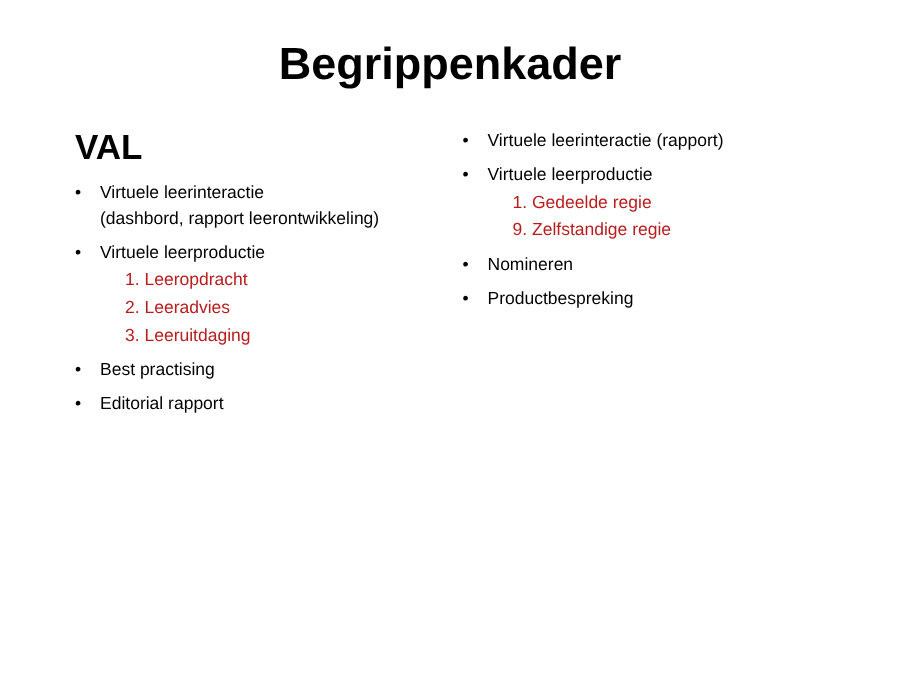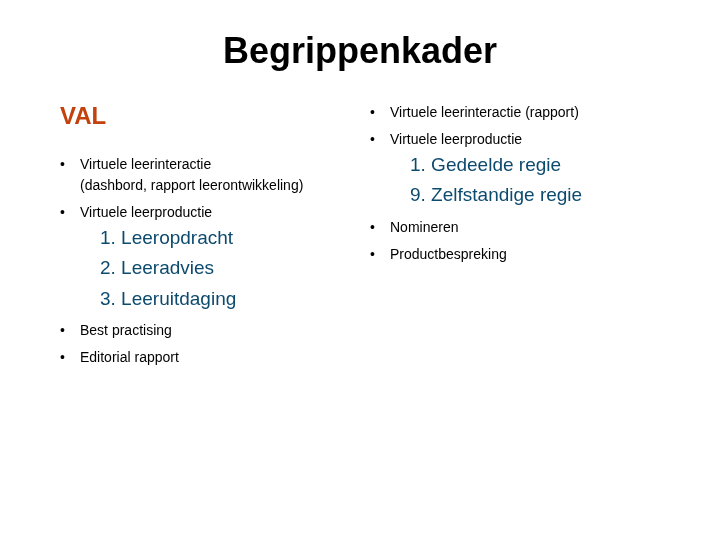--- a/index.html
+++ b/index.html
@@ -33,24 +33,24 @@
       flex-direction: row;
       width: 100%;
       gap: 20px;
     }
 
     .column {
       flex: 1;
     }
 
     .column-title {
-      font-size: 24px;
+      font-size: 28px;
       font-weight: bold;
-      color: #c2410c;
-      margin-bottom: 24px;
+      color: #000000;
+      margin-bottom: 9px;
     }
 
     ul {
       list-style: none;
       padding: 0;
     }
 
     ul li {
       display: flex;
       align-items: flex-start;
@@ -60,22 +60,22 @@
       line-height: 1.5;
     }
 
     ul li .bullet {
       min-width: 16px;
       margin-right: 4px;
     }
 
     .sub-item {
       margin-left: 20px;
-      font-size: 19px;
-      color: #0c4a6e;
+      font-size: 14px;
+      color: #b91c1c;
       line-height: 1.6;
     }
   </style>
 </head>
 <body>
 
 <h1 class="page-title">Begrippenkader</h1>
 
 <div class="columns">
 <div class="column">

